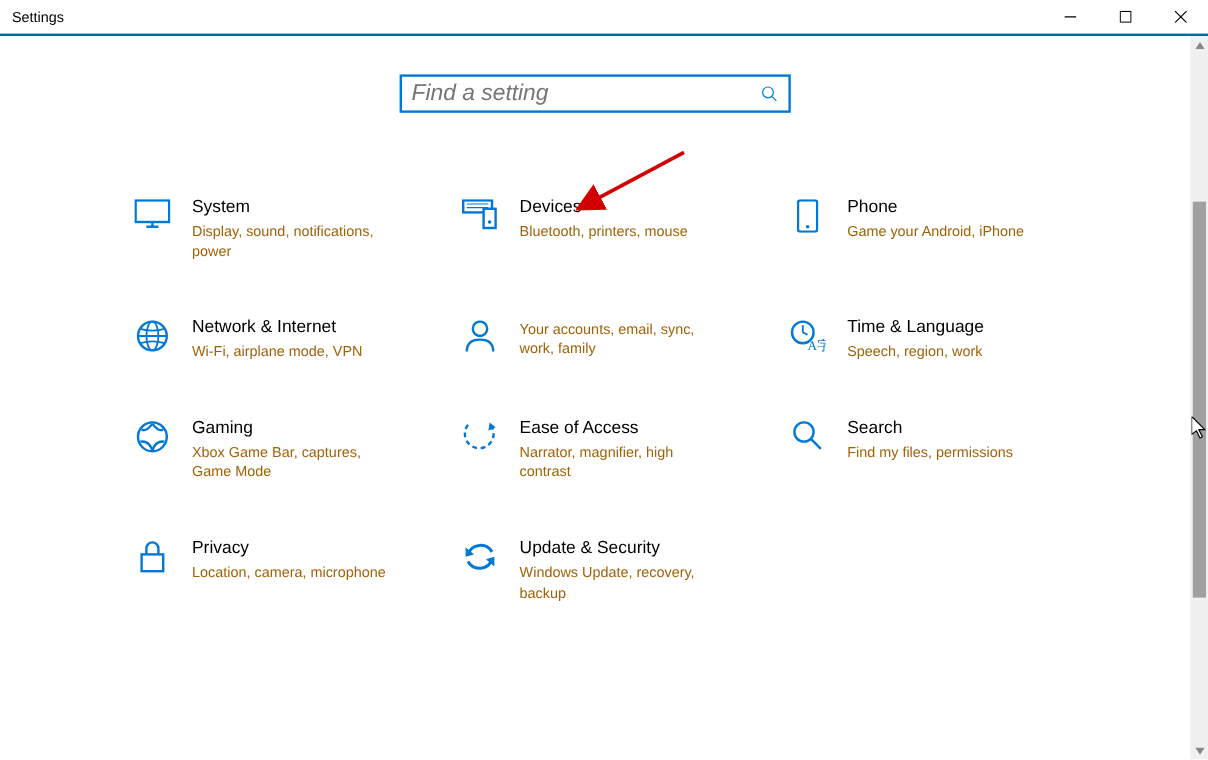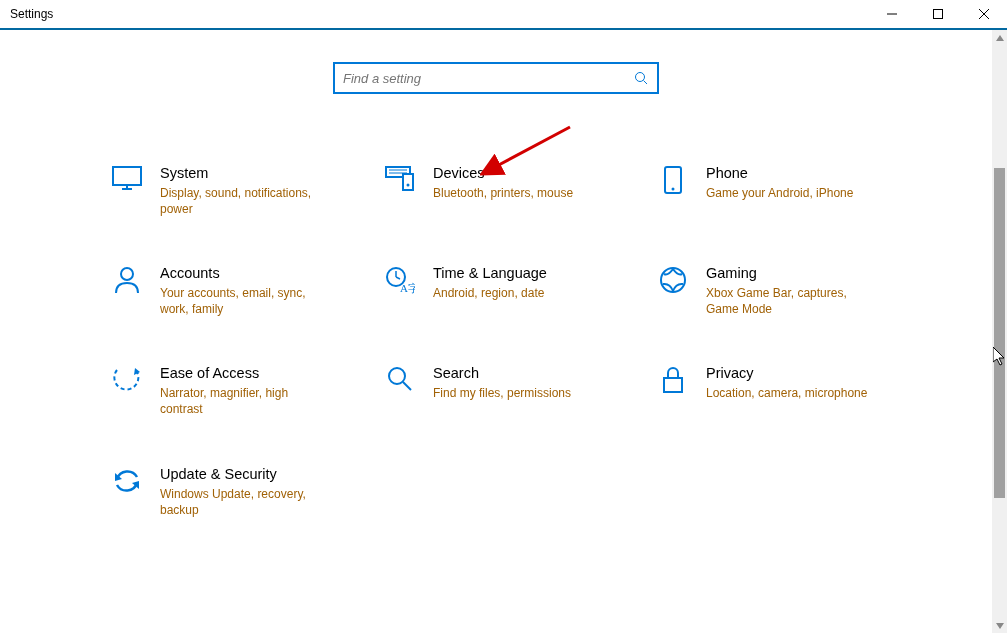--- a/index.html
+++ b/index.html
@@ -68,21 +68,21 @@
     height: 32px;
     border: 2px solid #0078d7;
     display: flex;
     align-items: center;
     padding: 0 8px;
   }
   .searchbox input {
     border: none;
     outline: none;
     flex: 1;
-    font-size: 13px;
+    font-size: 19px;
     font-family: inherit;
     font-style: italic;
     color: #666;
     background: transparent;
   }
   .searchbox .sicon svg { display: block; }
   .grid {
     margin: 70px 110px 0 110px;
     display: grid;
     grid-template-columns: repeat(3, 1fr);
@@ -216,48 +216,62 @@
             <rect x="1" y="1" width="16" height="26" rx="2" fill="none" stroke="#0078d7" stroke-width="2"></rect>
             <circle cx="9" cy="23" r="1.5" fill="#0078d7"></circle>
           </svg>
       </div>
       <div class="tile-text">
         <div class="tile-title">Phone</div>
         <div class="tile-sub">Game your Android, iPhone</div>
       </div>
     </div>
 
+    <div class="tile">
+      <div class="tile-icon">
+        <svg width="28" height="28" viewBox="0 0 28 28">
+            <circle cx="14" cy="14" r="12" fill="none" stroke="#0078d7" stroke-width="2"></circle>
+            <ellipse cx="14" cy="14" rx="5" ry="12" fill="none" stroke="#0078d7" stroke-width="1.5"></ellipse>
+            <line x1="2" y1="14" x2="26" y2="14" stroke="#0078d7" stroke-width="1.5"></line>
+            <path d="M4 8 Q14 11 24 8" fill="none" stroke="#0078d7" stroke-width="1.5"></path>
+            <path d="M4 20 Q14 17 24 20" fill="none" stroke="#0078d7" stroke-width="1.5"></path>
+          </svg>
+      </div>
+      <div class="tile-text">
+        <div class="tile-title">Network &amp; Internet</div>
+        <div class="tile-sub">Wi-Fi, airplane mode, VPN</div>
+      </div>
+    </div>
 
 
 
     <div class="tile">
       <div class="tile-icon">
         <svg width="26" height="28" viewBox="0 0 26 28">
             <circle cx="13" cy="8" r="6" fill="none" stroke="#0078d7" stroke-width="2"></circle>
             <path d="M2 27 Q2 17 13 17 Q24 17 24 27" fill="none" stroke="#0078d7" stroke-width="2"></path>
           </svg>
       </div>
       <div class="tile-text">
-        <div class="tile-title">Accounts</div>
         <div class="tile-sub">Your accounts, email, sync, work, family</div>
       </div>
     </div>
 
     <div class="tile">
       <div class="tile-icon">
         <svg width="30" height="28" viewBox="0 0 30 28">
             <circle cx="11" cy="11" r="9" fill="none" stroke="#0078d7" stroke-width="2"></circle>
             <line x1="11" y1="11" x2="11" y2="5" stroke="#0078d7" stroke-width="1.5"></line>
             <line x1="11" y1="11" x2="15" y2="13" stroke="#0078d7" stroke-width="1.5"></line>
             <text x="15" y="26" font-size="11" fill="#0078d7" font-family="Segoe UI">A字</text>
           </svg>
       </div>
       <div class="tile-text">
         <div class="tile-title">Time &amp; Language</div>
-        <div class="tile-sub">Android, region, date</div>
+        <div class="tile-sub">Speech, region, work</div>
       </div>
     </div>
 
     <div class="tile">
       <div class="tile-icon">
         <svg width="28" height="28" viewBox="0 0 28 28">
             <circle cx="14" cy="14" r="12" fill="none" stroke="#0078d7" stroke-width="2"></circle>
             <path d="M14 3 Q9 10 5 8 M14 3 Q19 10 23 8 M14 25 Q11 17 4 18 M14 25 Q17 17 24 18" fill="none" stroke="#0078d7" stroke-width="2"></path>
           </svg>
       </div>

